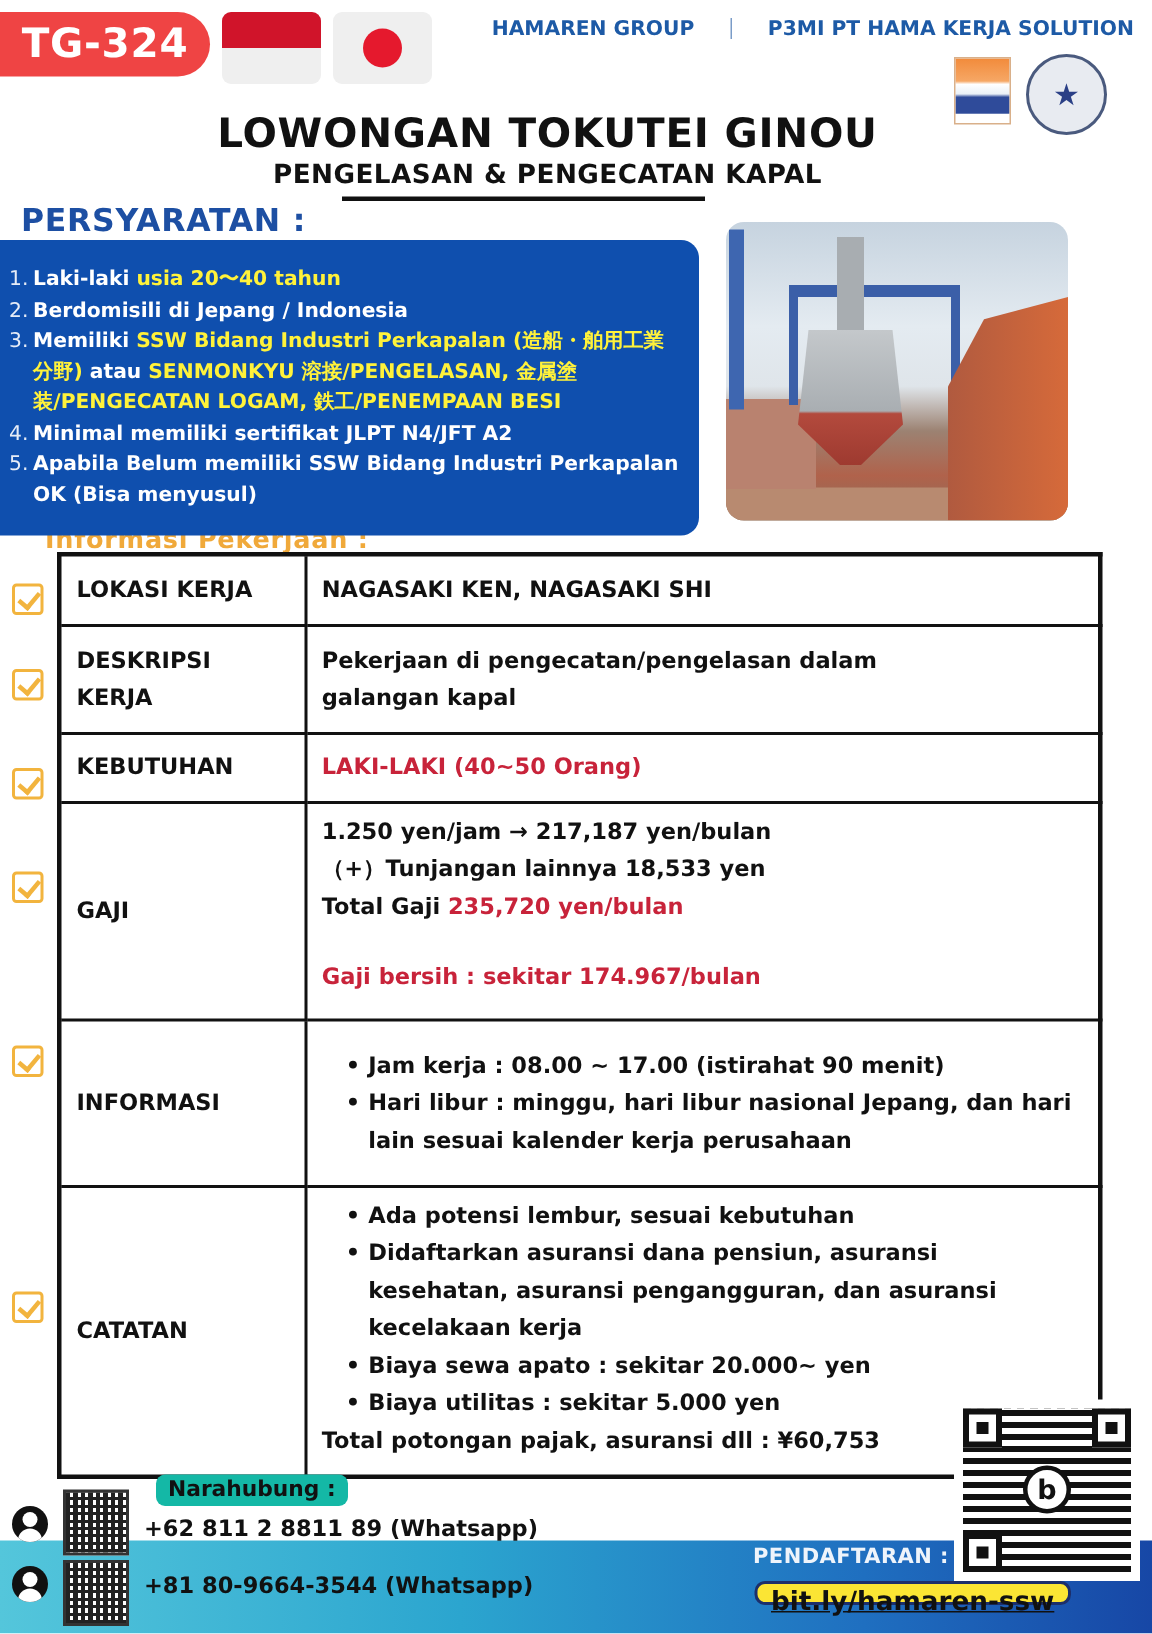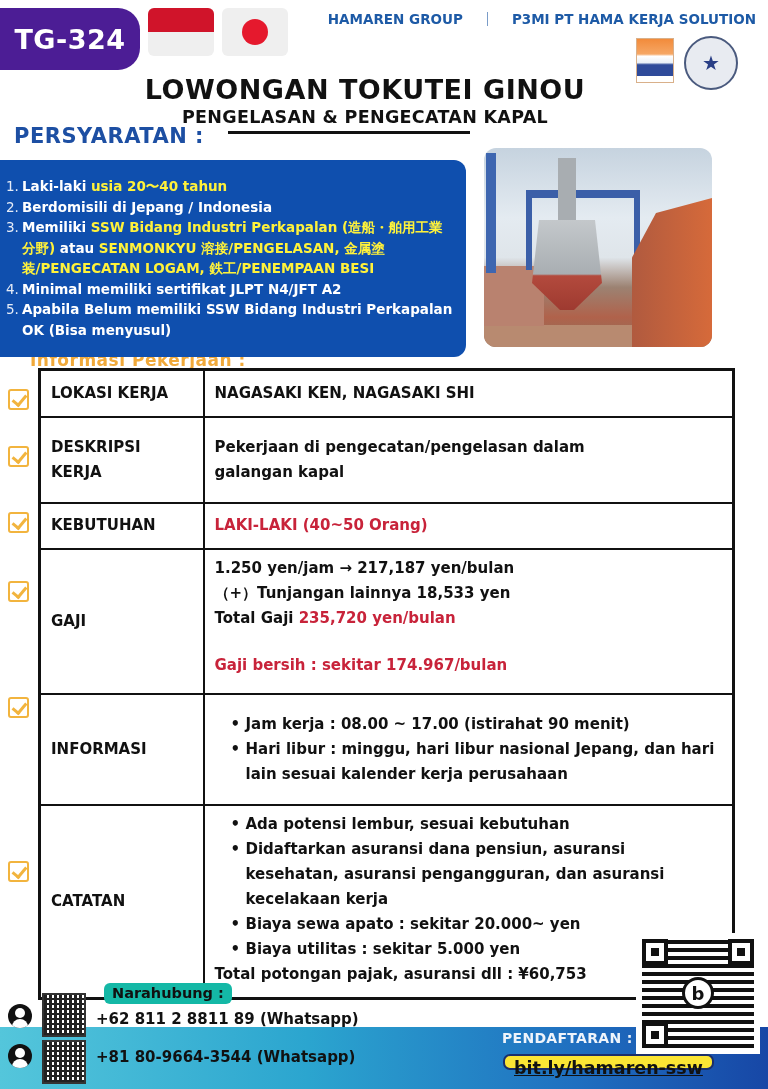--- a/index.html
+++ b/index.html
@@ -2,38 +2,38 @@
 <html><head>
 <meta charset="utf-8">
 <style>
   * { box-sizing: border-box; margin: 0; padding: 0; }
   html, body { width: 768px; height: 1089px; overflow: hidden; background: #ffffff; }
   body { position: relative; font-family: "DejaVu Sans", "Liberation Sans", sans-serif; color: #111; }
 
   .abs { position: absolute; }
 
   
-  .code-badge { left: 0; top: 8px; width: 140px; height: 62px; background: #4c1d95; border-radius: 0 22px 22px 0; color: #fff; font-weight: 900; font-size: 27px; display: flex; align-items: center; justify-content: center; letter-spacing: 0.5px; }
+  .code-badge { left: 0; top: 8px; width: 140px; height: 43px; background: #ef4444; border-radius: 0 22px 22px 0; color: #fff; font-weight: 900; font-size: 27px; display: flex; align-items: center; justify-content: center; letter-spacing: 0.5px; }
   .flag { top: 8px; width: 66px; height: 48px; border-radius: 6px; overflow: hidden; background: #efefef; }
   .flag-id { left: 148px; }
   .flag-id .red { height: 50%; background: #d0142a; }
   .flag-jp { left: 222px; display: flex; align-items: center; justify-content: center; }
   .flag-jp .sun { width: 26px; height: 26px; border-radius: 50%; background: #e5192d; }
 
   .org-line { right: 12px; top: 11px; font-size: 13.5px; font-weight: 800; color: #1d5aa6; white-space: nowrap; display: flex; align-items: center; gap: 24px; }
   .org-line .sep { width: 1px; height: 14px; background: #7a9cc8; }
 
   .logo-hamaren { left: 636px; top: 38px; width: 38px; height: 45px; border: 1px solid #d9b08a; background: linear-gradient(#f28b3b 0%, #f6a765 35%, #fff 40%, #eaf0f7 55%, #2f4b9a 60%, #2f4b9a 85%, #fff 86%); }
   .logo-hama { left: 684px; top: 36px; width: 54px; height: 54px; border-radius: 50%; background: #e8ebf1; border: 2px solid #4a5a7e; display: flex; align-items: center; justify-content: center; color: #2a3f86; font-size: 20px; }
 
   .main-title { left: 0; width: 730px; top: 74px; text-align: center; font-size: 27px; font-weight: 900; color: #111; letter-spacing: 0.5px; }
   .sub-title { left: 0; width: 730px; top: 107px; text-align: center; font-size: 17.5px; font-weight: 800; color: #111; letter-spacing: 0.3px; }
   .title-underline { left: 228px; top: 131px; width: 242px; height: 3px; background: #111; }
 
-  .req-heading { left: 14px; top: 124px; font-size: 21px; font-weight: 900; color: #1d4fa3; letter-spacing: 0.5px; }
+  .req-heading { left: 14px; top: 135px; font-size: 21px; font-weight: 900; color: #1d4fa3; letter-spacing: 0.5px; }
 
   .req-box { left: 0; top: 160px; width: 466px; height: 197px; background: #0f4fae; border-radius: 0 12px 12px 0; padding: 16px 10px 0 6px; color: #fff; }
   .req-item { display: flex; font-size: 13.5px; font-weight: 800; line-height: 20.5px; }
   .req-item .num { width: 16px; flex: none; font-weight: 400; color: #e6ecf7; }
   .req-item .hl { color: #fff23a; }
 
   .info-heading { left: 30px; top: 350px; font-size: 17px; font-weight: 900; color: #f0a93a; letter-spacing: 0.5px; }
 
   .ship-photo { left: 484px; top: 148px; width: 228px; height: 199px; border-radius: 12px; overflow: hidden; background: linear-gradient(#c6d3df 0%, #e4ebf1 35%, #dfe5ea 55%, #9c8272 70%, #b0624b 85%, #8a6f5c 100%); }
   .ship-photo .crane-l { position: absolute; left: 2px; top: 5px; width: 10px; height: 120px; background: #3e66b0; }
@@ -148,21 +148,21 @@
   <div class="check" style="top:697px;"></div>
   <div class="check" style="top:861px;"></div>
 </div>
 
 <table class="abs info-table">
   <tbody>
       <tr style="height:47px;">
     <td class="label">LOKASI KERJA</td>
     <td class="val">NAGASAKI KEN, NAGASAKI SHI</td>
   </tr>
-  <tr style="height:86px;">
+  <tr style="height:72px;">
     <td class="label" style="padding-right:60px;">DESKRIPSI KERJA</td>
     <td class="val" style="padding-right:80px;">Pekerjaan di pengecatan/pengelasan dalam galangan kapal</td>
   </tr>
   <tr style="height:46px;">
     <td class="label">KEBUTUHAN</td>
     <td class="val red">LAKI-LAKI (40~50 Orang)</td>
   </tr>
   <tr style="height:145px;">
     <td class="label">GAJI</td>
     <td class="val" style="vertical-align:top; padding-top:6px;">

